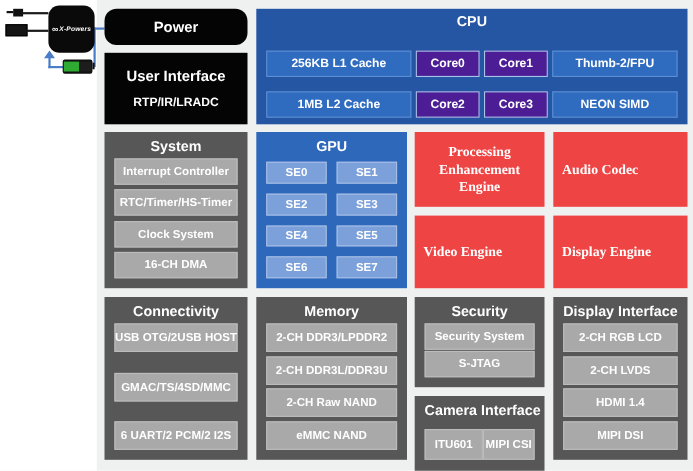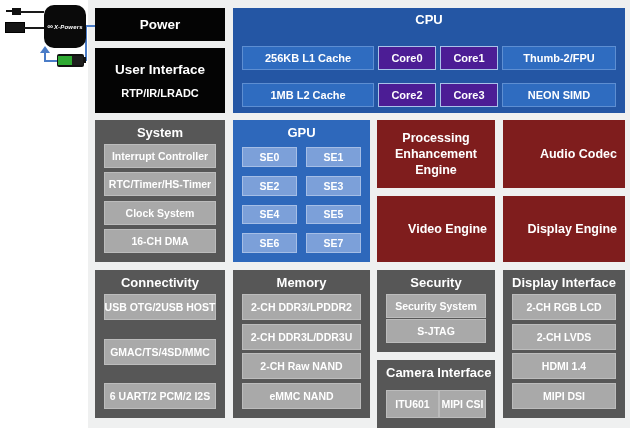--- a/index.html
+++ b/index.html
@@ -7,21 +7,21 @@
     width:630px;height:428px;position:relative;overflow:hidden;
     background:#ffffff;
     font-family:"Liberation Sans","DejaVu Sans",sans-serif;
     font-weight:700;color:#fff;
   }
   .abs{position:absolute;box-sizing:border-box;}
   
   #panel{left:88px;top:0;width:542px;height:428px;background:#eff0f0;}
   
   .black-box{background:#040404;color:#fff;display:flex;align-items:center;justify-content:center;}
-  #power{left:95px;top:8px;width:130px;height:33px;font-size:13.5px;}
+  #power{left:95px;top:8px;width:130px;height:33px;font-size:13.5px;border-radius:11px;}
   #ui{left:95px;top:48px;width:130px;height:65px;flex-direction:column;justify-content:space-evenly;padding:4px 0;}
   #ui .ui-title{font-size:13.5px;}
   #ui .ui-sub{font-size:11px;}
   
   #cpu{left:233px;top:8px;width:392px;height:105px;background:#2456a4;padding:5px 9px 6px;display:flex;flex-direction:column;}
   .cpu-title{text-align:center;font-size:13px;line-height:1.15;}
   .cpu-rows{flex:1;display:flex;flex-direction:column;justify-content:flex-end;gap:13px;margin-top:4px;}
   .cpu-row{display:flex;justify-content:space-between;}
   .cbox{background:#2f6cc0;border:1px solid #5d8ed2;height:22px;display:flex;align-items:center;justify-content:center;font-size:11px;}
   .cbox.core{background:#4c1d95;border-color:#a9c2e9;}
@@ -40,21 +40,21 @@
   #camera{left:377px;top:360px;width:118px;height:72px;}
   .row-items{flex:1;display:flex;justify-content:space-between;align-items:center;}
   .row-items .gitem{height:26px;}
   #camera .itu{width:52px;} #camera .csi{width:46px;}
   #displayif{left:503px;top:270px;width:122px;height:148px;}
   
   #gpu{left:233px;top:120px;width:137px;height:142px;background:#2e68bb;padding:4px 9px 9px;display:flex;flex-direction:column;}
   .se-grid{flex:1;display:grid;grid-template-columns:1fr 1fr;gap:9px 9px;margin-top:3px;}
   .se{background:#7ca0d9;border:1px solid #a5bee6;display:flex;align-items:center;justify-content:center;font-size:10.5px;}
   
-  .engine{background:#7f1d1d;display:flex;align-items:center;justify-content:flex-end;text-align:center;font-size:12.5px;line-height:1.3;padding:0 8px;}
+  .engine{background:#ef4444;display:flex;align-items:center;justify-content:flex-start;text-align:center;font-size:12.5px;line-height:1.3;padding:0 8px;font-family:Liberation Serif, serif;}
   #pee{left:377px;top:120px;width:118px;height:68px;}
   #audio{left:503px;top:120px;width:122px;height:68px;}
   #video{left:377px;top:196px;width:118px;height:66px;}
   #dispeng{left:503px;top:196px;width:122px;height:66px;}
   
   #chip{left:44px;top:5px;width:42px;height:43px;background:#0a0a0a;border-radius:10px;display:flex;align-items:center;justify-content:center;gap:1px;color:#fff;}
   #chip .mark{font-size:8px;} #chip .brand{font-size:6px;font-style:italic;letter-spacing:0.2px;}
   .wire{background:#1a1a1a;}
   #plug1-line{left:20px;top:11px;width:24px;height:2px;}
   #plug1{left:12px;top:8px;width:9px;height:7px;background:#111;}

